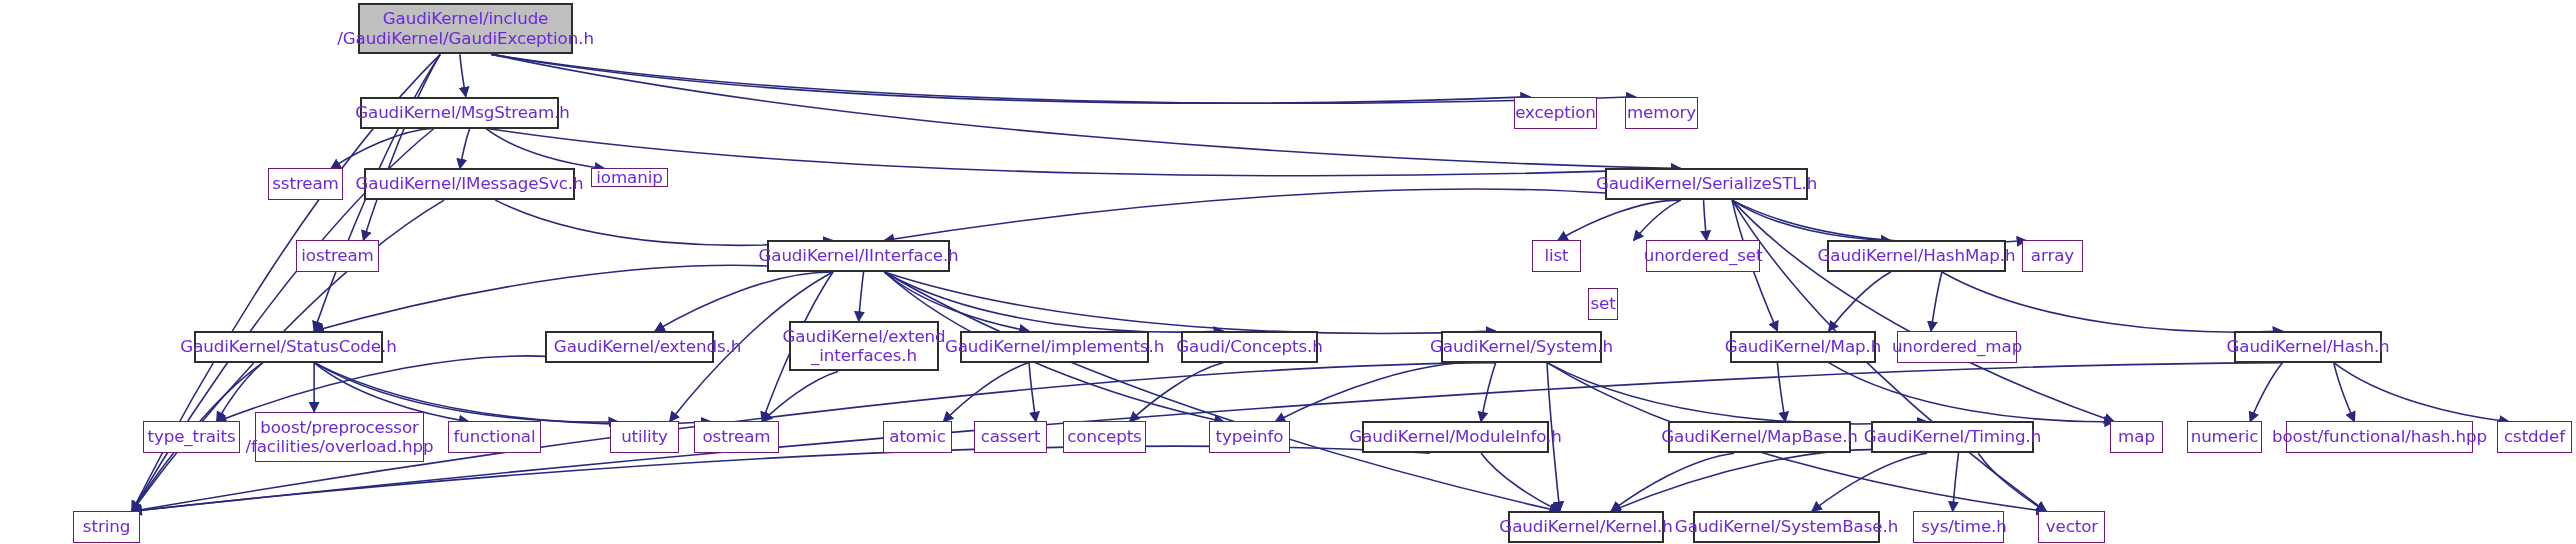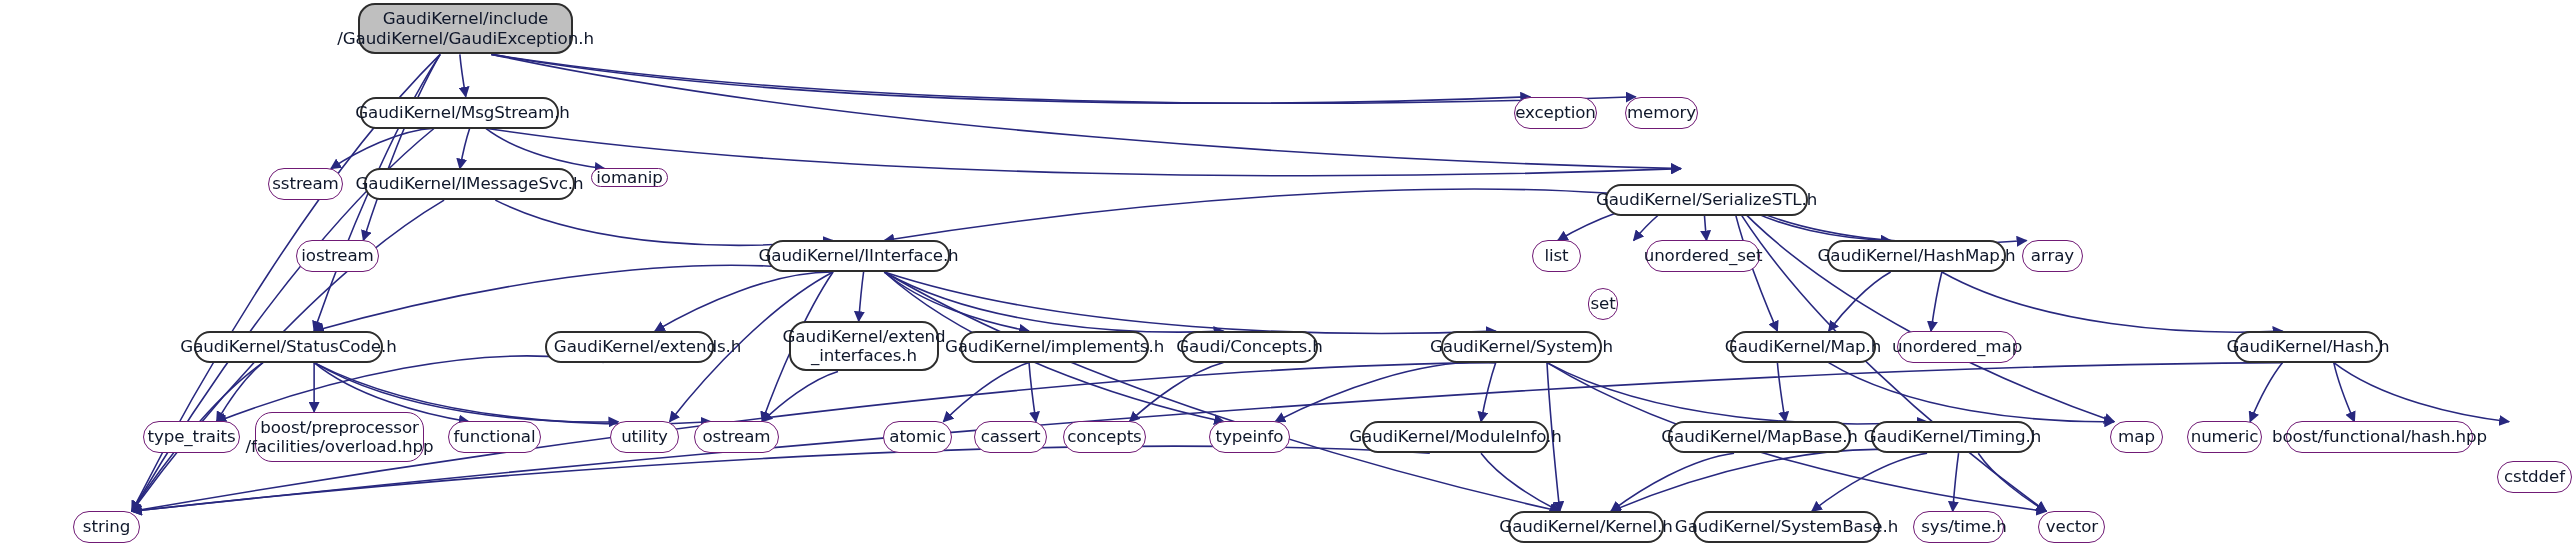--- a/index.html
+++ b/index.html
@@ -1,22 +1,22 @@
 <!DOCTYPE html>
 <html><head>
 <meta charset="utf-8">
 <style>
   html,body{margin:0;padding:0;background:#ffffff;}
   body{font-family:"DejaVu Sans","Liberation Sans",sans-serif;}
   #graph-root{position:relative;width:2576px;height:545px;background:#fff;overflow:hidden;}
   svg#edges{position:absolute;left:0;top:0;width:2576px;height:545px;pointer-events:none;}
   .node{position:absolute;box-sizing:border-box;display:flex;align-items:center;
         justify-content:center;text-align:center;background:#ffffff;
-        font-size:16.7px;line-height:1.15;color:#0f172a;white-space:pre-line;
-        letter-spacing:-0.1px;border-radius:17px;}
+        font-size:16.7px;line-height:1.15;color:#6d28d9;white-space:pre-line;
+        letter-spacing:-0.1px;}
   .node.sys{border:1px solid #701a75;}
   .node.proj{border:2px solid #2d2d2d;}
   .node.root{border:2px solid #2d2d2d;background:#bfbfbf;}
   .node span{display:block;padding:0 5.9px;}
 </style>
 </head>
 <body>
 
 <div id="graph-root">
   <svg id="edges" viewBox="0 0 2616 553">
@@ -96,21 +96,21 @@
   </svg>
   <div id="node-layer">
       <div class="node root" style="left: 358px; top: 3px; width: 215px; height: 51px;"><span>GaudiKernel/include
 /GaudiKernel/GaudiException.h</span></div>
       <div class="node proj" style="left: 360px; top: 97px; width: 199px; height: 31.5px; padding-left: 6px;"><span>GaudiKernel/MsgStream.h</span></div>
       <div class="node sys" style="left: 1514px; top: 97px; width: 83px; height: 31.5px;"><span>exception</span></div>
       <div class="node sys" style="left: 1625px; top: 97px; width: 73px; height: 31.5px;"><span>memory</span></div>
       <div class="node sys" style="left: 268px; top: 168px; width: 75px; height: 31.5px;"><span>sstream</span></div>
       <div class="node proj" style="left: 364px; top: 168px; width: 211px; height: 31.5px;"><span>GaudiKernel/IMessageSvc.h</span></div>
       <div class="node sys" style="left: 591px; top: 168px; width: 77px; height: 19px;"><span>iomanip</span></div>
-      <div class="node proj" style="left: 1605px; top: 184px; width: 203px; height: 31.5px;"><span>GaudiKernel/SerializeSTL.h</span></div>
+      <div class="node proj" style="left: 1605px; top: 168px; width: 203px; height: 31.5px;"><span>GaudiKernel/SerializeSTL.h</span></div>
       <div class="node sys" style="left: 296px; top: 240px; width: 83px; height: 31.5px;"><span>iostream</span></div>
       <div class="node proj" style="left: 767px; top: 240px; width: 183px; height: 31.5px;"><span>GaudiKernel/IInterface.h</span></div>
       <div class="node sys" style="left: 1532px; top: 240px; width: 49px; height: 31.5px;"><span>list</span></div>
       <div class="node sys" style="left: 1588px; top: 240px; width: 30px; height: 31.5px; margin-top: 48px;"><span>set</span></div>
       <div class="node sys" style="left: 1646px; top: 240px; width: 114px; height: 31.5px;"><span>unordered_set</span></div>
       <div class="node proj" style="left: 1827px; top: 240px; width: 179px; height: 31.5px;"><span>GaudiKernel/HashMap.h</span></div>
       <div class="node sys" style="left: 2022px; top: 240px; width: 61px; height: 31.5px;"><span>array</span></div>
       <div class="node proj" style="left: 194px; top: 331px; width: 189px; height: 31.5px;"><span>GaudiKernel/StatusCode.h</span></div>
       <div class="node proj" style="left: 545px; top: 331px; width: 169px; height: 31.5px; padding-left: 36px;"><span>GaudiKernel/extends.h</span></div>
       <div class="node proj" style="left: 789px; top: 321px; width: 150px; height: 50px;"><span>GaudiKernel/extend
@@ -130,21 +130,21 @@
       <div class="node sys" style="left: 883px; top: 421px; width: 69px; height: 31.5px;"><span>atomic</span></div>
       <div class="node sys" style="left: 974px; top: 421px; width: 73px; height: 31.5px;"><span>cassert</span></div>
       <div class="node sys" style="left: 1063px; top: 421px; width: 83px; height: 31.5px;"><span>concepts</span></div>
       <div class="node sys" style="left: 1209px; top: 421px; width: 81px; height: 31.5px;"><span>typeinfo</span></div>
       <div class="node proj" style="left: 1362px; top: 421px; width: 187px; height: 31.5px;"><span>GaudiKernel/ModuleInfo.h</span></div>
       <div class="node proj" style="left: 1668px; top: 421px; width: 183px; height: 31.5px;"><span>GaudiKernel/MapBase.h</span></div>
       <div class="node proj" style="left: 1871px; top: 421px; width: 163px; height: 31.5px;"><span>GaudiKernel/Timing.h</span></div>
       <div class="node sys" style="left: 2110px; top: 421px; width: 53px; height: 31.5px;"><span>map</span></div>
       <div class="node sys" style="left: 2187px; top: 421px; width: 75px; height: 31.5px;"><span>numeric</span></div>
       <div class="node sys" style="left: 2286px; top: 421px; width: 187px; height: 31.5px;"><span>boost/functional/hash.hpp</span></div>
-      <div class="node sys" style="left: 2497px; top: 421px; width: 75px; height: 31.5px; margin-top: 40px;"><span>cstddef</span></div>
+      <div class="node sys" style="left: 2497px; top: 421px; width: 75px; height: 31.5px;"><span>cstddef</span></div>
       <div class="node sys" style="left: 73px; top: 511px; width: 67px; height: 31.5px;"><span>string</span></div>
       <div class="node proj" style="left: 1508px; top: 511px; width: 156px; height: 31.5px;"><span>GaudiKernel/Kernel.h</span></div>
       <div class="node proj" style="left: 1693px; top: 511px; width: 187px; height: 31.5px;"><span>GaudiKernel/SystemBase.h</span></div>
       <div class="node sys" style="left: 1913px; top: 511px; width: 91px; height: 31.5px; padding-left: 11px;"><span>sys/time.h</span></div>
       <div class="node sys" style="left: 2038px; top: 511px; width: 67px; height: 31.5px; justify-content: flex-end;"><span>vector</span></div>
     </div>
 </div>
 
 
 </body></html>

